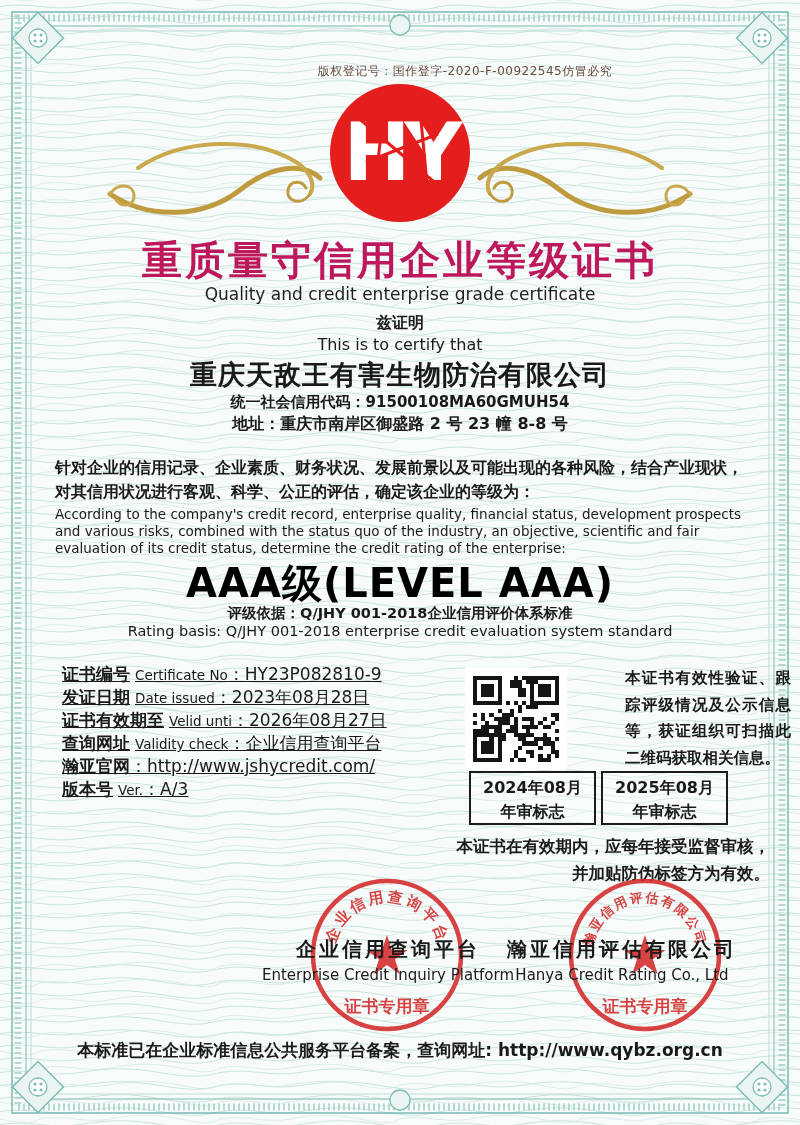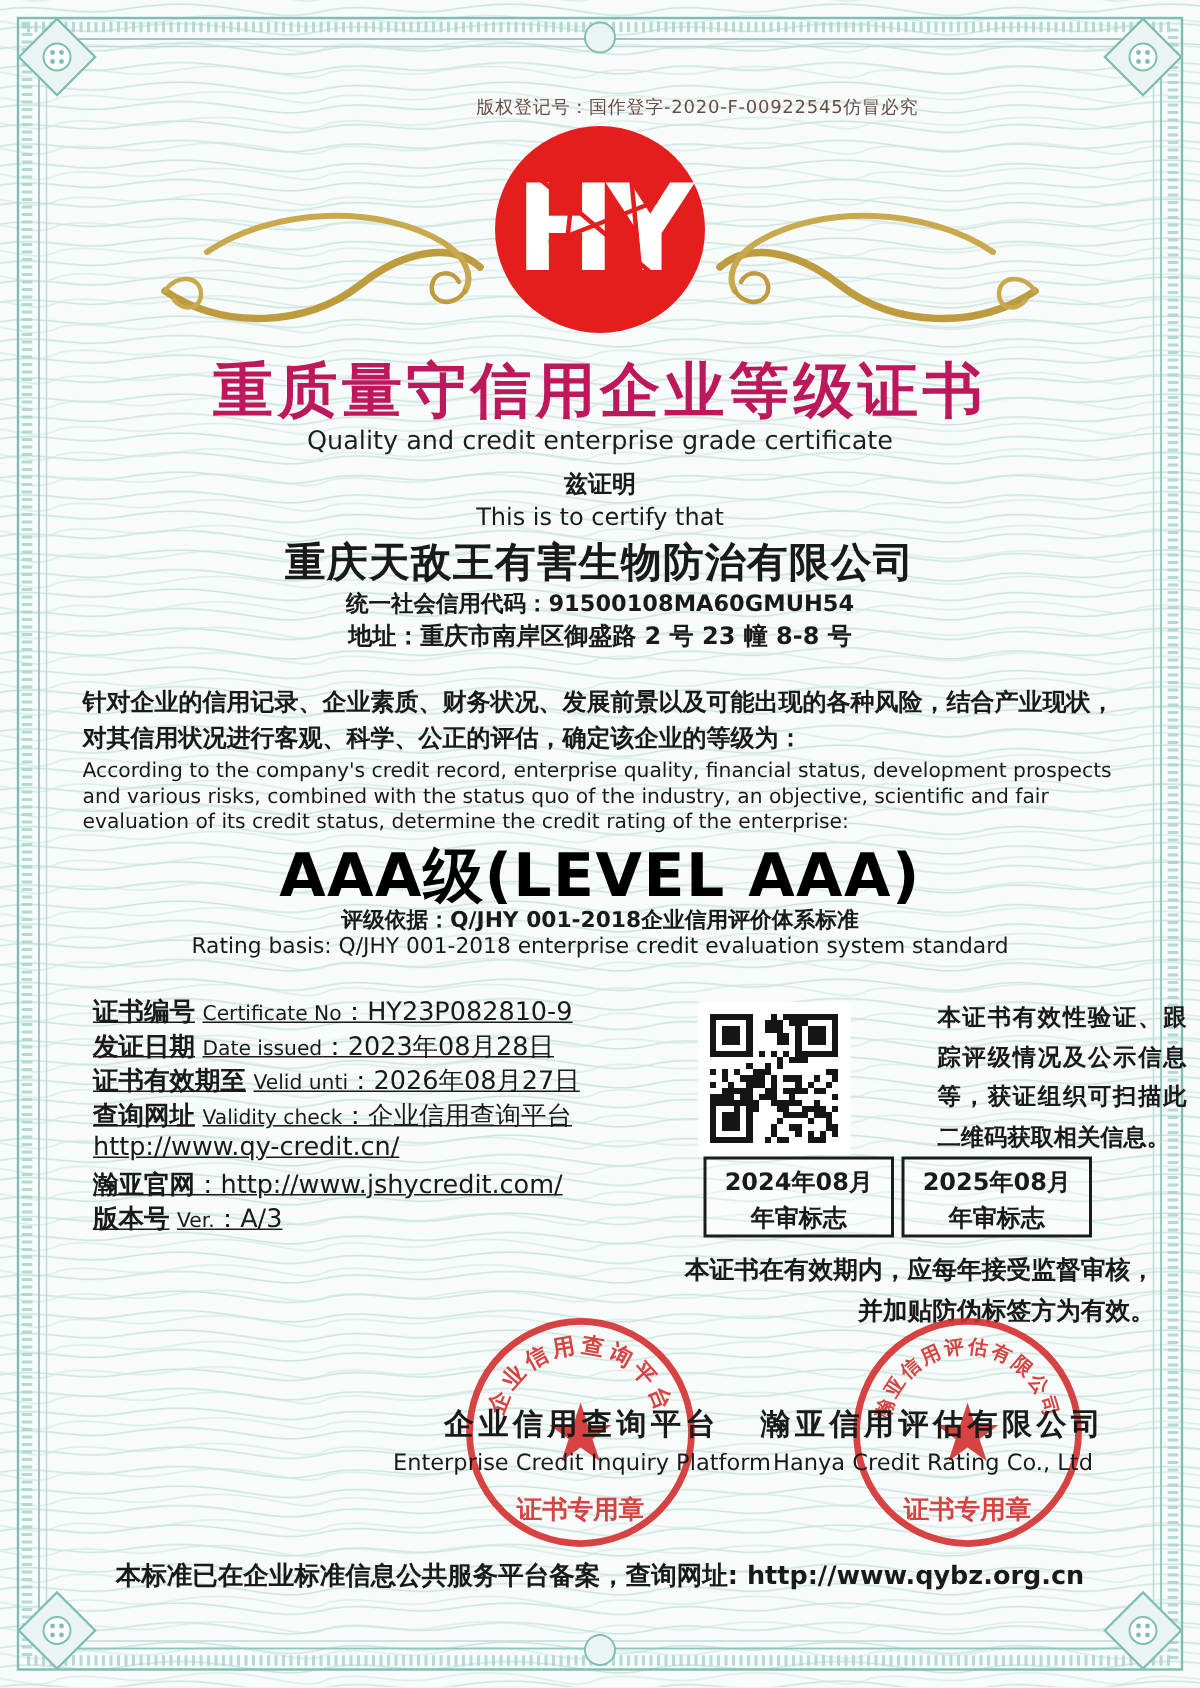--- a/index.html
+++ b/index.html
@@ -156,23 +156,20 @@
       <span class="zh">证书编号</span><span class="en">Certificate No</span><span class="val">：HY23P082810-9</span>
     </div>
     <div class="detail-line">
       <span class="zh">发证日期</span><span class="en">Date issued</span><span class="val">：2023年08月28日</span>
     </div>
     <div class="detail-line">
       <span class="zh">证书有效期至</span><span class="en">Velid unti</span><span class="val">：2026年08月27日</span>
     </div>
     <div class="detail-line">
       <span class="zh">查询网址</span><span class="en">Validity check</span><span class="val">：企业信用查询平台</span>
-    </div>
-    <div class="detail-line">
-      <span class="val">http://www.qy-credit.cn/</span>
     </div>
     <div class="detail-line">
       <span class="zh">瀚亚官网</span><span class="val">：http://www.jshycredit.com/</span>
     </div>
     <div class="detail-line">
       <span class="zh">版本号</span><span class="en">Ver.</span><span class="val">：A/3</span>
     </div>
   </div>
 
   <div class="abs qr-box">

